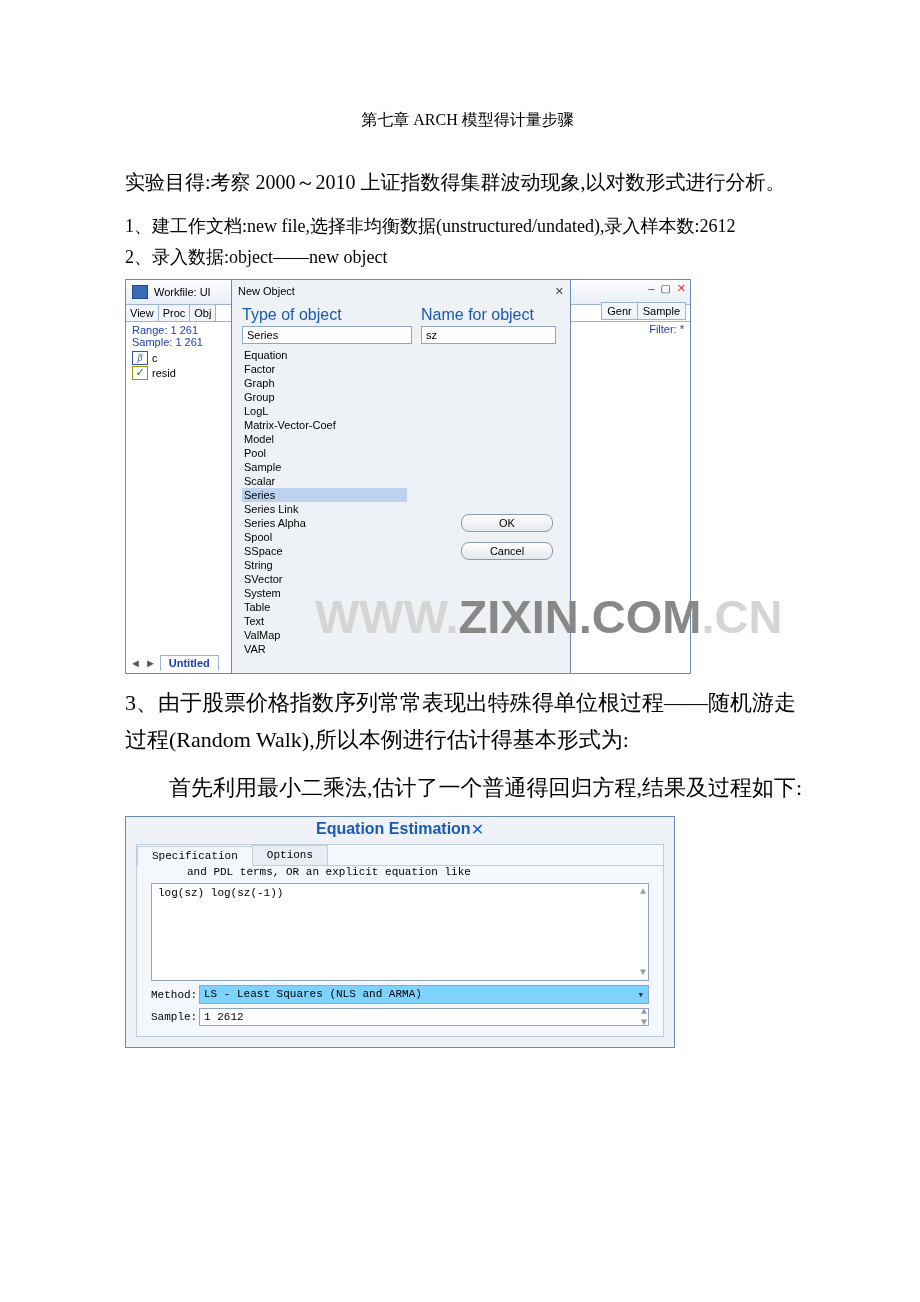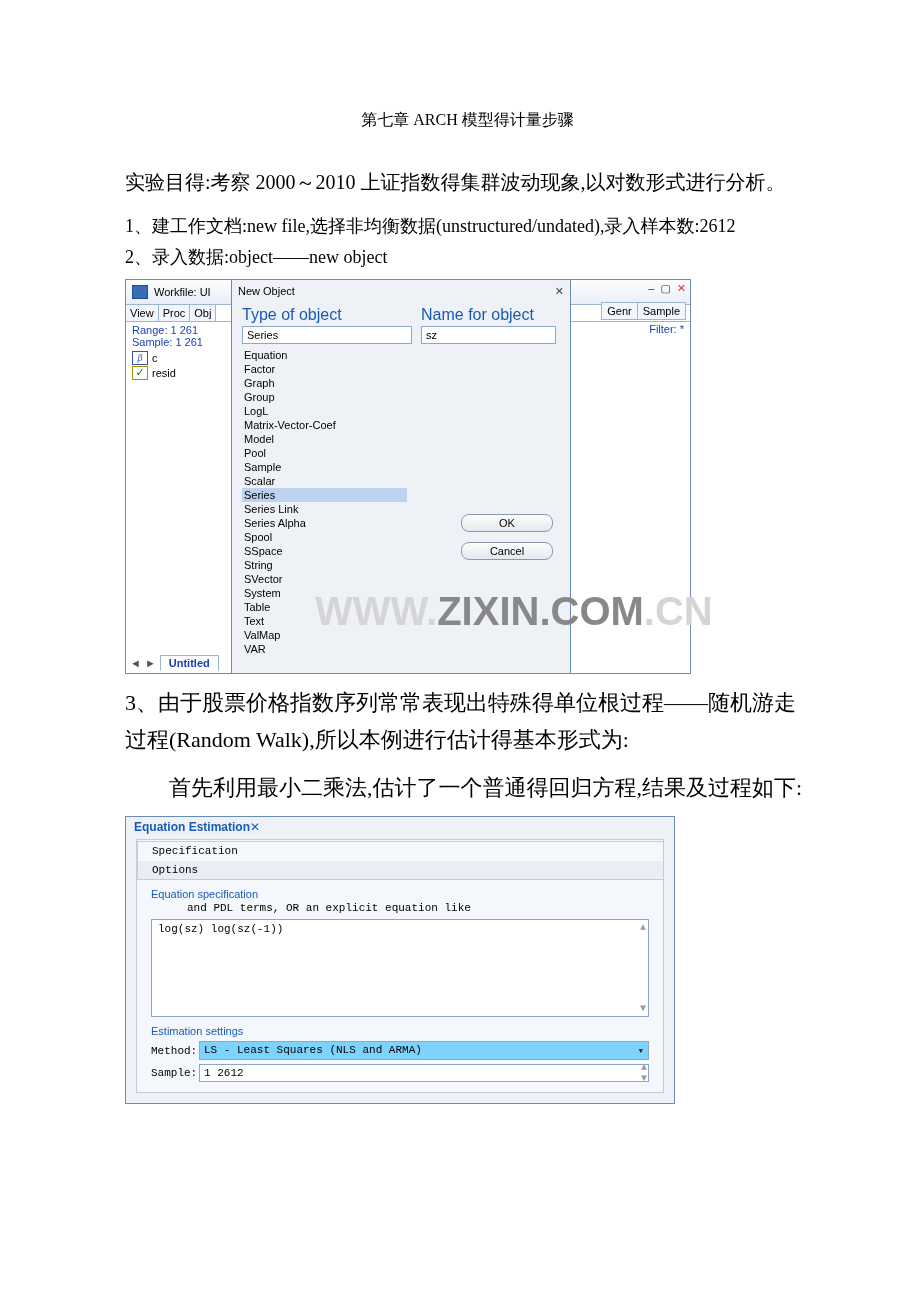--- a/index.html
+++ b/index.html
@@ -219,21 +219,21 @@
     color: #1a3fb5;
     font-size: 11px;
     margin-top: 3px;
     padding-right: 2px;
   }
 
   .watermark {
     position: absolute;
     left: 190px; top: 310px;
     font-family: Arial, sans-serif;
-    font-size: 40px;
+    font-size: 47px;
     font-weight: bold;
     color: #d5d5d5;
     letter-spacing: 0;
     pointer-events: none;
   }
   .watermark .dark { color: #888888; }
 
   
   .para {
     font-size: 22px;
@@ -250,35 +250,34 @@
     color: #000;
   }
   .dlg2 {
     border: 1px solid #6a8bb3;
     background: #eef2f6;
   }
   .dlg2-title {
     color: #195ab6;
     font-weight: bold;
     padding: 3px 8px;
-    font-size: 12px;
-    display: flex;
-    justify-content: flex-start;
+    font-size: 16px;
+    display: flex;
+    justify-content: center;
   }
   .dlg2-title .close { color: #1160c0; font-weight: normal;}
   .dlg2-inner {
     margin: 2px 10px 10px 10px;
     border: 1px solid #c1cddc;
     background: #f4f7fb;
     padding: 0 0 10px 0;
   }
   .tabs2 {
     display: flex;
     border-bottom: 1px solid #c1cddc;
-    flex-direction: column;
   }
   .tabs2 span {
     padding: 3px 14px;
     border: 1px solid #c1cddc;
     border-bottom: none;
     margin-right: -1px;
     background: #e9eef5;
     font-family: "Courier New", monospace;
   }
   .tabs2 .active {
@@ -463,29 +462,27 @@
       <div class="dlg2-title">
         <span>Equation Estimation</span>
         <span class="close">✕</span>
       </div>
       <div class="dlg2-inner">
         <div class="tabs2">
           <span class="active">Specification</span>
           <span>Options</span>
         </div>
 
-        <div class="fieldset-label">Equation specification</div>
         <div class="help">and PDL terms, OR an explicit equation like</div>
         <div class="eq-box">
           <span>log(sz) log(sz(-1))</span>
           <span class="scroll-ind scroll-top">▲</span>
           <span class="scroll-ind scroll-bot">▼</span>
         </div>
 
-        <div class="fieldset-label">Estimation settings</div>
         <div class="mrow">
           <label>Method:</label>
           <div class="selectish">
             <span>LS  -  Least Squares (NLS and ARMA)</span>
             <span class="caret">▾</span>
           </div>
         </div>
         <div class="mrow">
           <label>Sample:</label>
           <div class="sample-input">1 2612</div>

